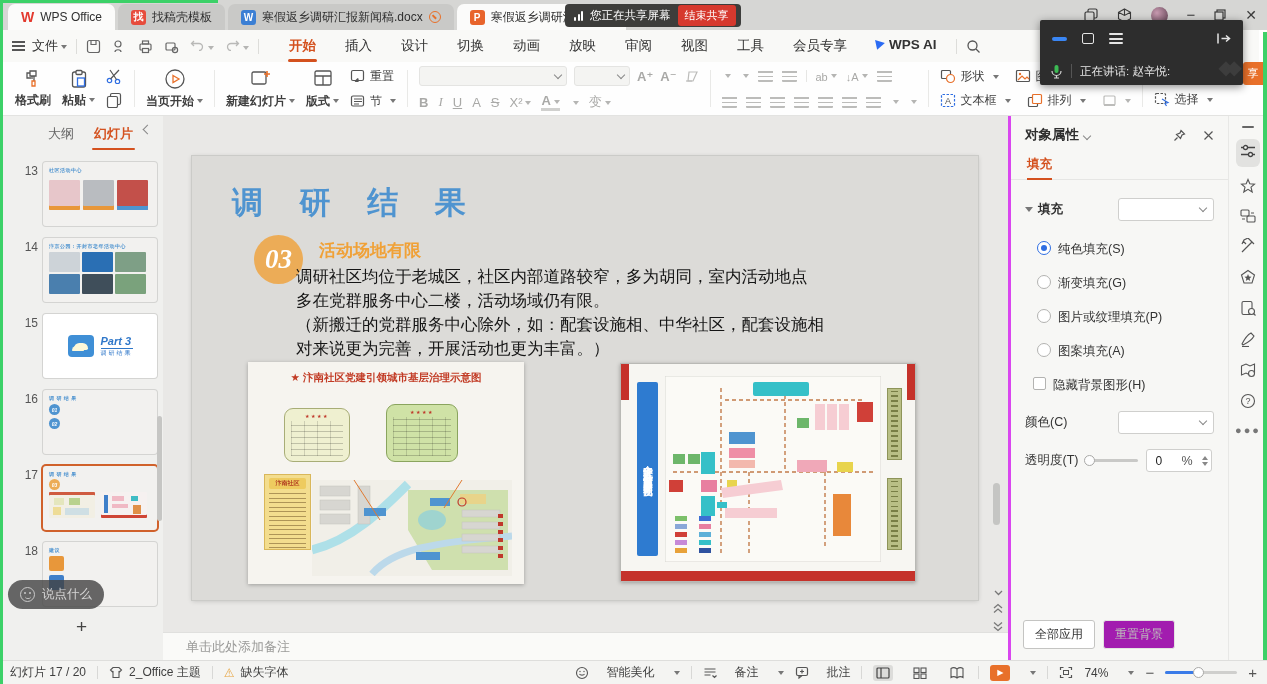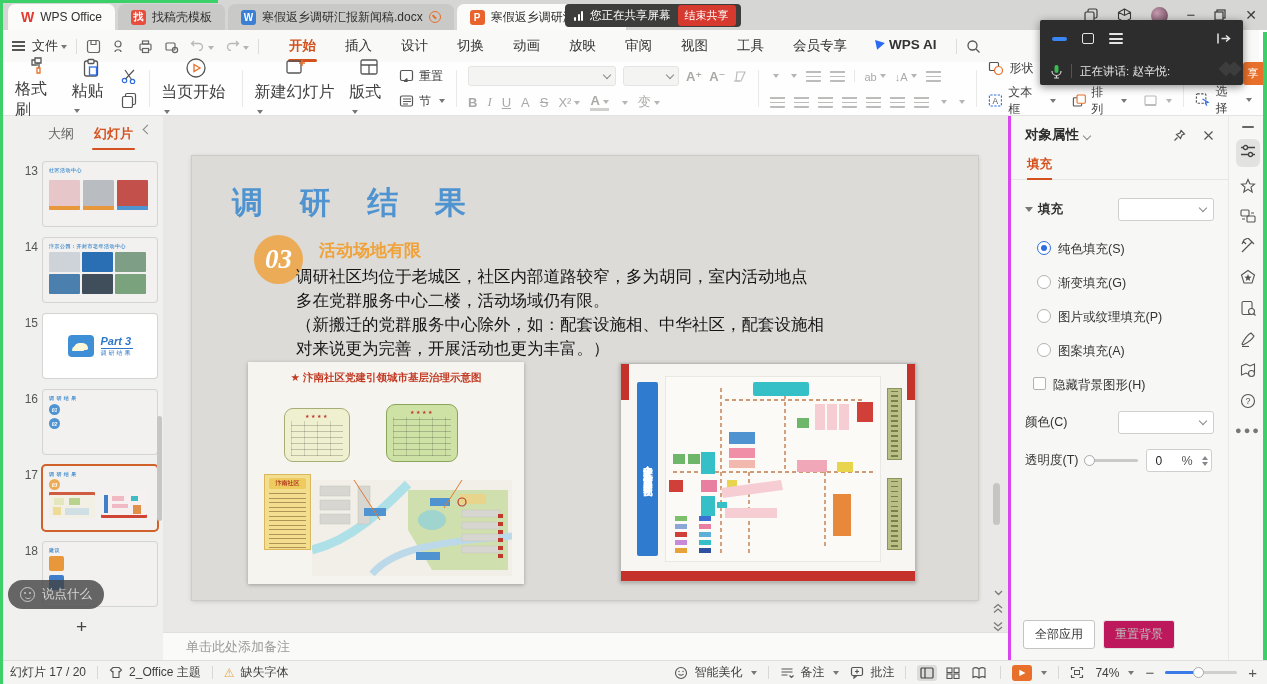--- a/index.html
+++ b/index.html
@@ -41,21 +41,21 @@
   .mnav { display:flex; align-items:flex-start; gap:27px; margin-left:20px; font-size:13.5px; }
   .mitem { position:relative; padding:6px 1px; }
   .mitem.active { color:#d4511e; font-weight:700; }
   .mitem.active::after { content:""; position:absolute; left:0; right:0; bottom:-1px; height:3px; border-radius:2px; background:#d4511e; }
   .ailogo { width:0; height:0; border-left:9px solid #2b6bf3; border-top:5px solid transparent; border-bottom:5px solid transparent; display:inline-block; transform:rotate(-12deg); margin-right:4px; }
 
   
   .ribbon { position:absolute; left:0; top:62px; right:0; height:54px; background:#fefefe; border-bottom:1px solid #e3e3e1; display:flex; align-items:stretch; padding:3px 4px; }
   .rgroup { display:flex; align-items:center; gap:11px; padding:0 11px; }
   .rdiv { width:1px; background:#e9e9e7; margin:5px 0; }
-  .bigbtn { display:flex; flex-direction:column; align-items:center; justify-content:center; gap:3px; font-size:16px; color:#3f3f3f; }
+  .bigbtn { display:flex; flex-direction:column; align-items:center; justify-content:center; gap:3px; font-size:12px; color:#3f3f3f;font-weight:bold; }
   .bigbtn svg { display:block; }
   .stack { display:flex; flex-direction:column; justify-content:center; gap:8px; }
   .minirow { display:flex; align-items:center; gap:5px; font-size:12px; color:#3f3f3f; }
   .fontcol { display:flex; flex-direction:column; gap:7px; justify-content:center; }
   .fr { display:flex; align-items:center; gap:7px; }
   .fontbox { width:148px; height:20px; background:#f4f4f2; border:1px solid #e4e4e2; border-radius:3px; display:flex; align-items:center; justify-content:flex-end; padding-right:5px; }
   .fontbox.sm { width:56px; }
   .gch { color:#a9a9a7; font-size:13px; }
   .gch.b { font-weight:700; } .gch.i { font-style:italic; font-family:"Liberation Serif",serif; } .gch.u { text-decoration:underline; } .gch.s { text-decoration:line-through; }
   .pico { width:15px; height:12px; background:repeating-linear-gradient(0deg,#bcbcba 0 1.5px, transparent 1.5px 4.5px); border-radius:1px; }
@@ -151,34 +151,34 @@
   .cbx { width:13px; height:13px; border:1px solid #b3b3b1; border-radius:2px; background:#fff; flex:none; }
   .track { width:52px; height:3px; background:#c9c9c7; border-radius:2px; position:relative; }
   .thumbk { position:absolute; left:-2px; top:-4px; width:11px; height:11px; border-radius:50%; background:#fdfdfd; border:1px solid #a9a9a7; }
   .numbox { width:66px; height:23px; border:1px solid #cfcfcd; border-radius:3px; background:#fff; display:flex; align-items:center; padding:0 3px 0 8px; gap:4px; }
   .numbox input { width:22px; border:none; outline:none; font-size:12px; color:#222; background:transparent; }
   .spin { display:flex; flex-direction:column; gap:2px; margin-left:auto; }
   .spin i { width:0; height:0; border-left:3px solid transparent; border-right:3px solid transparent; display:block; }
   .spin .up { border-bottom:4px solid #888; } .spin .dn { border-top:4px solid #888; }
   .pp-btns { position:absolute; bottom:11px; left:12px; display:flex; gap:8px; }
   .btn1 { background:#fff; border:1px solid #c4c4c2; border-radius:3px; padding:5px 11px; font-size:12px; color:#333; }
-  .btn2 { background:#be185d; border:1px solid #e3e3e1; border-radius:3px; padding:5px 11px; font-size:12px; color:#bdbdbb; }
+  .btn2 { background:#a21caf; border:1px solid #e3e3e1; border-radius:3px; padding:5px 11px; font-size:12px; color:#bdbdbb; }
 
   
   .rail { position:absolute; right:0; top:116px; width:39px; bottom:24px; background:#f7f7f5; border-left:1px solid #e8e8e6; display:flex; flex-direction:column; align-items:center; padding-top:10px; gap:15px; color:#555; }
   .rail .sel { background:#e2e2e0; border-radius:6px; padding:4px; margin:-4px; }
   .dash { width:12px; height:2px; background:#666; border-radius:1px; }
   .dots3 { letter-spacing:2px; color:#777; font-size:11px; }
 
   
   .statusbar { position:absolute; left:0; right:0; bottom:0; height:24px; background:#f4f4f2; border-top:1px solid #dededc; display:flex; align-items:center; font-size:12px; color:#3f3f3f; padding:0 10px; gap:11px; }
   .dv { width:1px; height:13px; background:#d8d8d6; }
   .warn { color:#e6a23c; font-size:12px; }
   .sp { flex:1; }
-  .viewbox { display:flex; align-items:center; gap:6px; }
+  .viewbox { display:flex; align-items:center; gap:17px; }
   .vico { padding:2px 3px; border-radius:3px; display:flex; }
   .vico.on { background:#dcdcda; }
   .playb { width:20px; height:16px; background:#e8702a; border-radius:3px; color:#fff; display:flex; align-items:center; justify-content:center; font-size:8px; }
   .ztrack { width:72px; height:3px; background:#cfcfcd; border-radius:2px; position:relative; }
   .zfill { position:absolute; left:0; top:0; height:3px; width:40%; background:#3a7be8; border-radius:2px; }
   .zthumb { position:absolute; left:38%; top:-4px; width:11px; height:11px; border-radius:50%; background:#fff; border:1px solid #a9a9a7; }
   .zsign { font-size:15px; color:#555; }
 </style>
 </head>
 <body>

